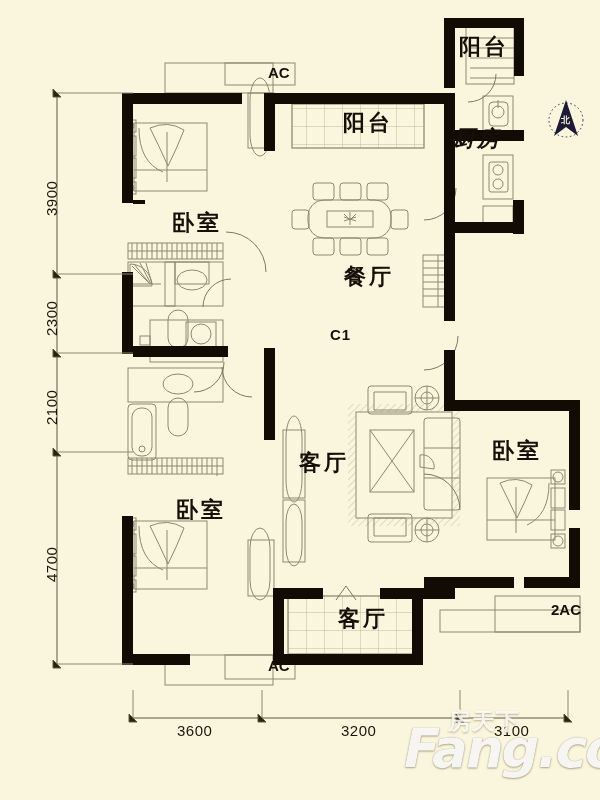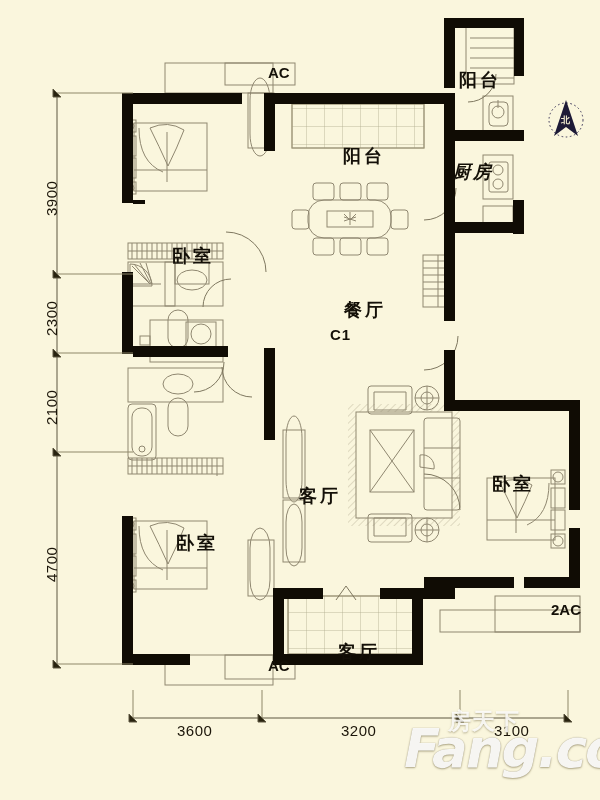--- a/index.html
+++ b/index.html
@@ -14,21 +14,21 @@
   svg#plan{position:absolute;left:0;top:0;width:600px;height:800px;}
 
   .lbl{
     position:absolute;
     font-weight:bold;
     color:#141008;
     white-space:nowrap;
     letter-spacing:1px;
     user-select:none;
   }
-  .room-lbl{font-size:18px;letter-spacing:3px;margin-top:36px;}
+  .room-lbl{font-size:22px;letter-spacing:3px;}
   .ac-lbl{font-size:15px;font-family:"Liberation Sans",sans-serif;letter-spacing:0px;}
   .code-lbl{font-size:15px;font-family:"Liberation Sans",sans-serif;letter-spacing:1px;}
   .dim-lbl{
     position:absolute;font-size:15px;color:#1b1509;
     font-family:"Liberation Sans",sans-serif;letter-spacing:.5px;
   }
   .dim-v{transform-origin:0 0;transform:rotate(-90deg);}
 
   
   #wm{

